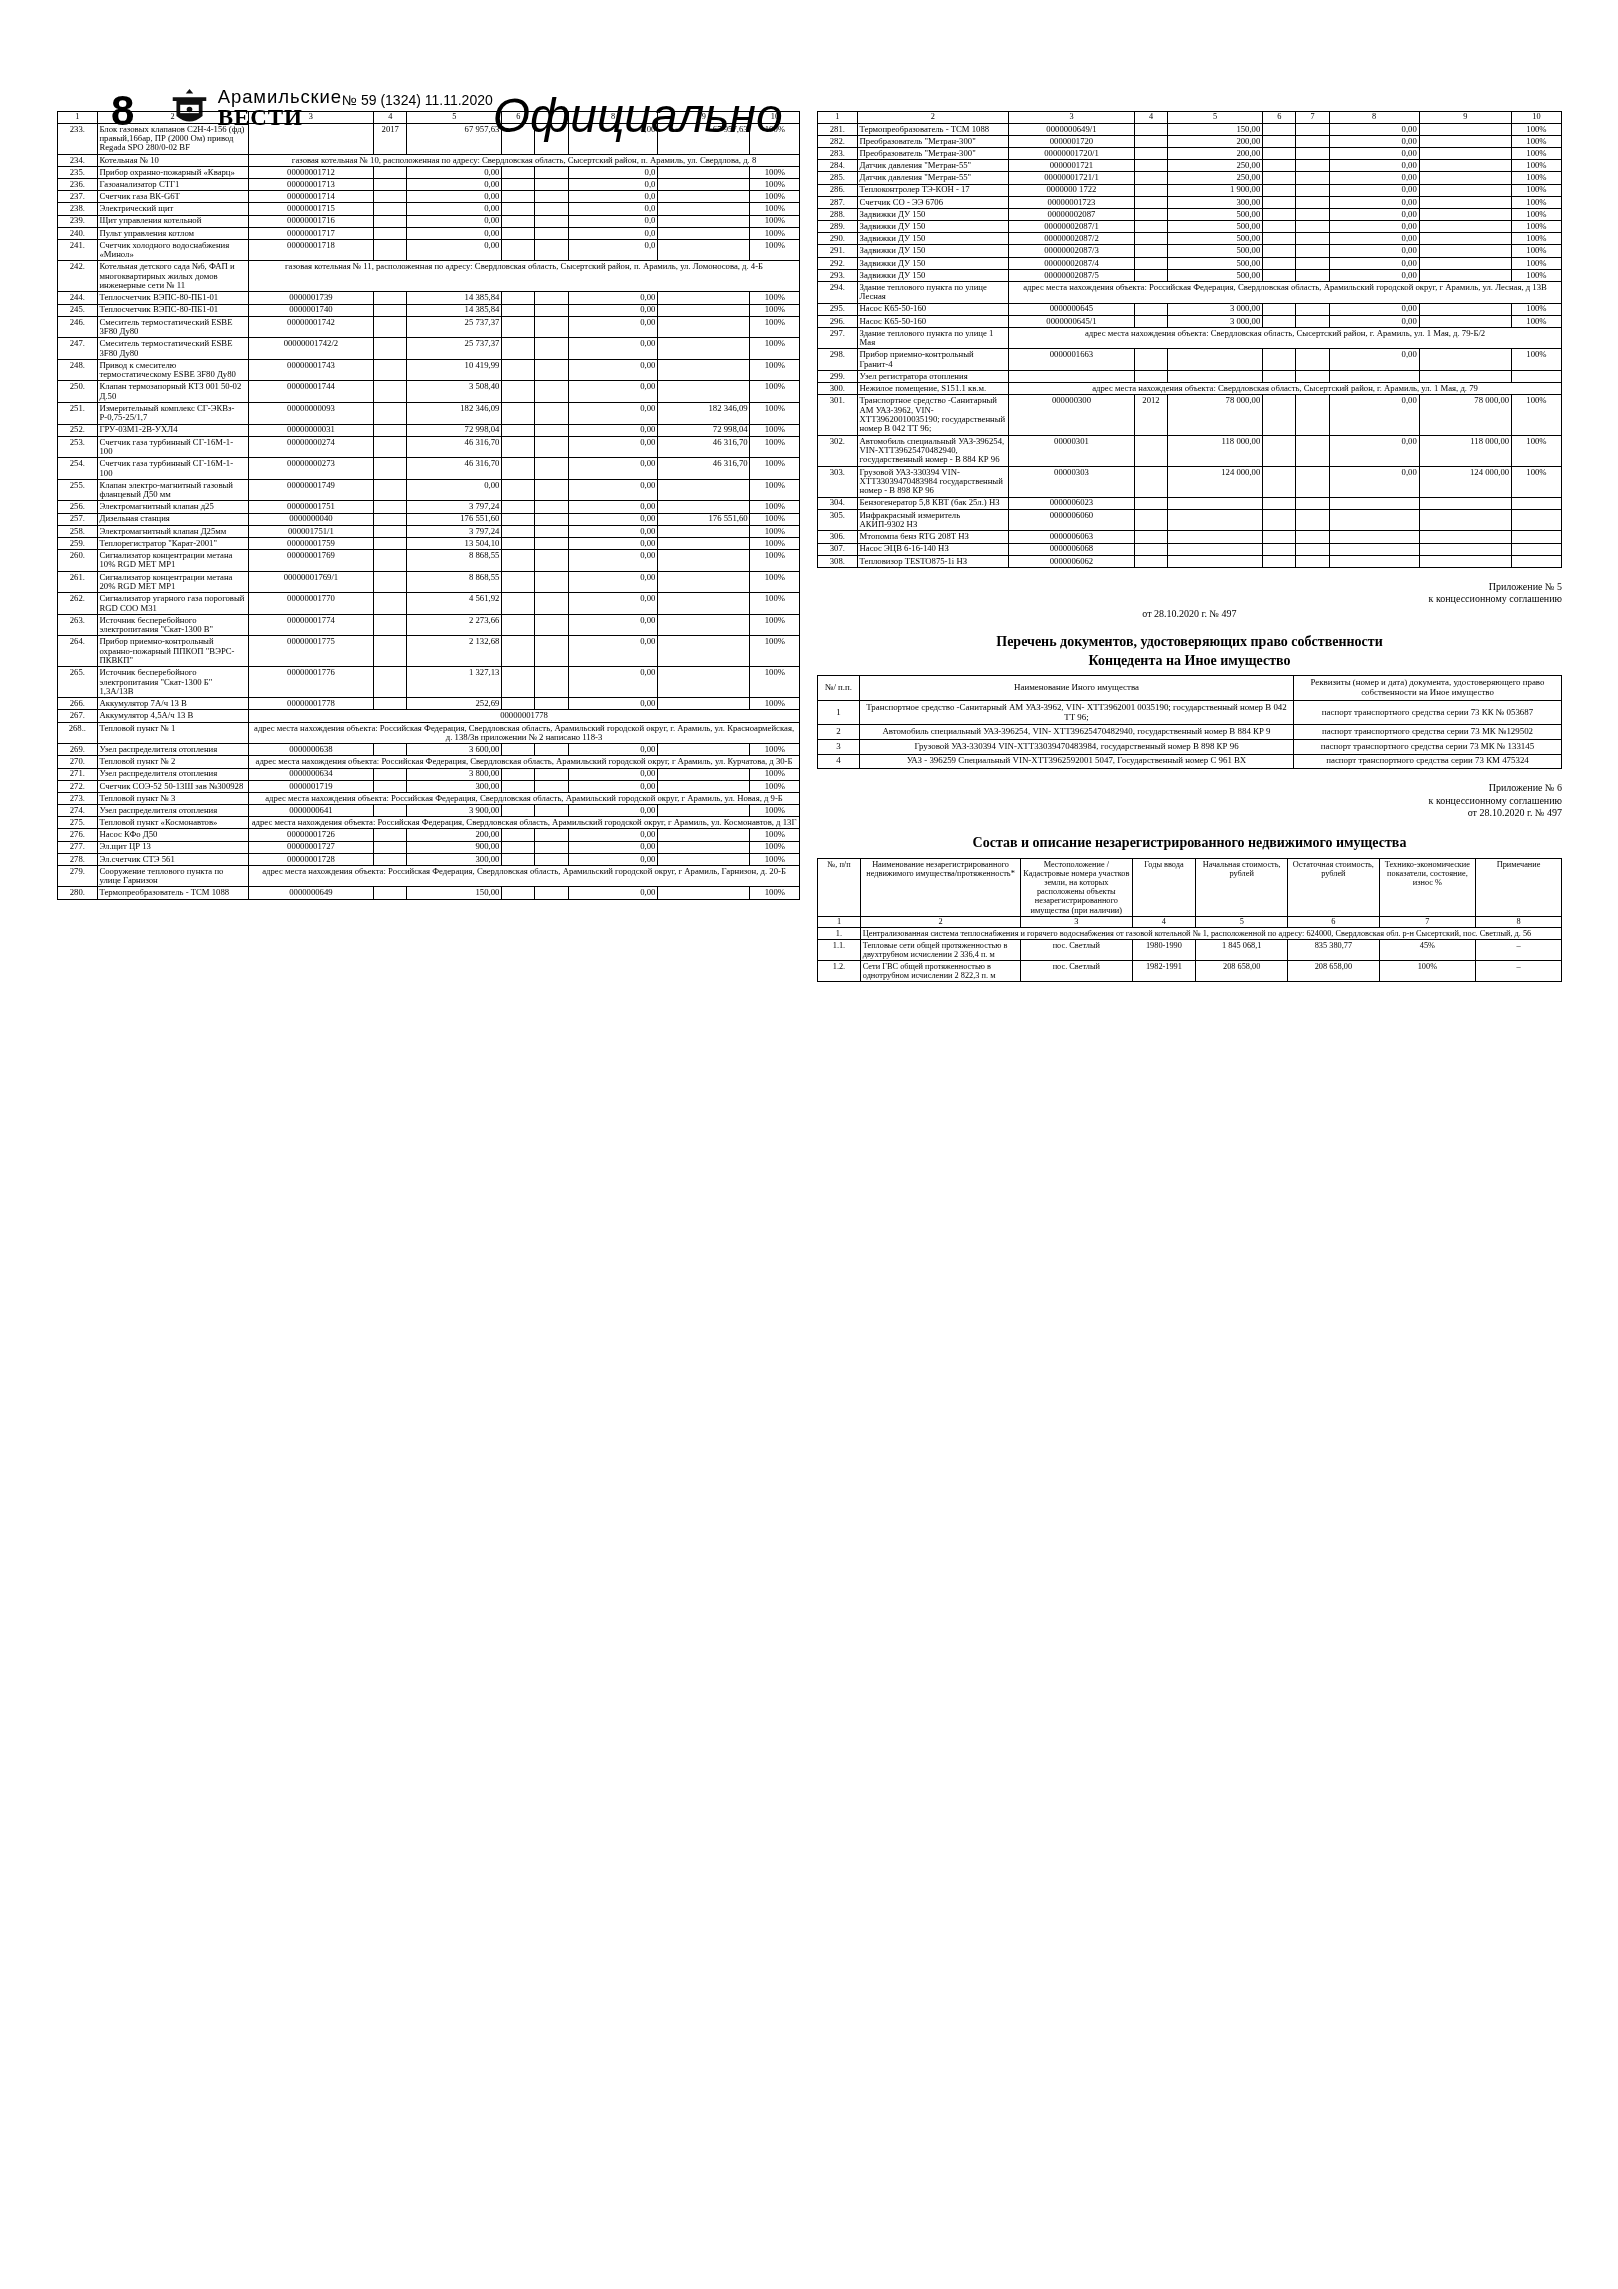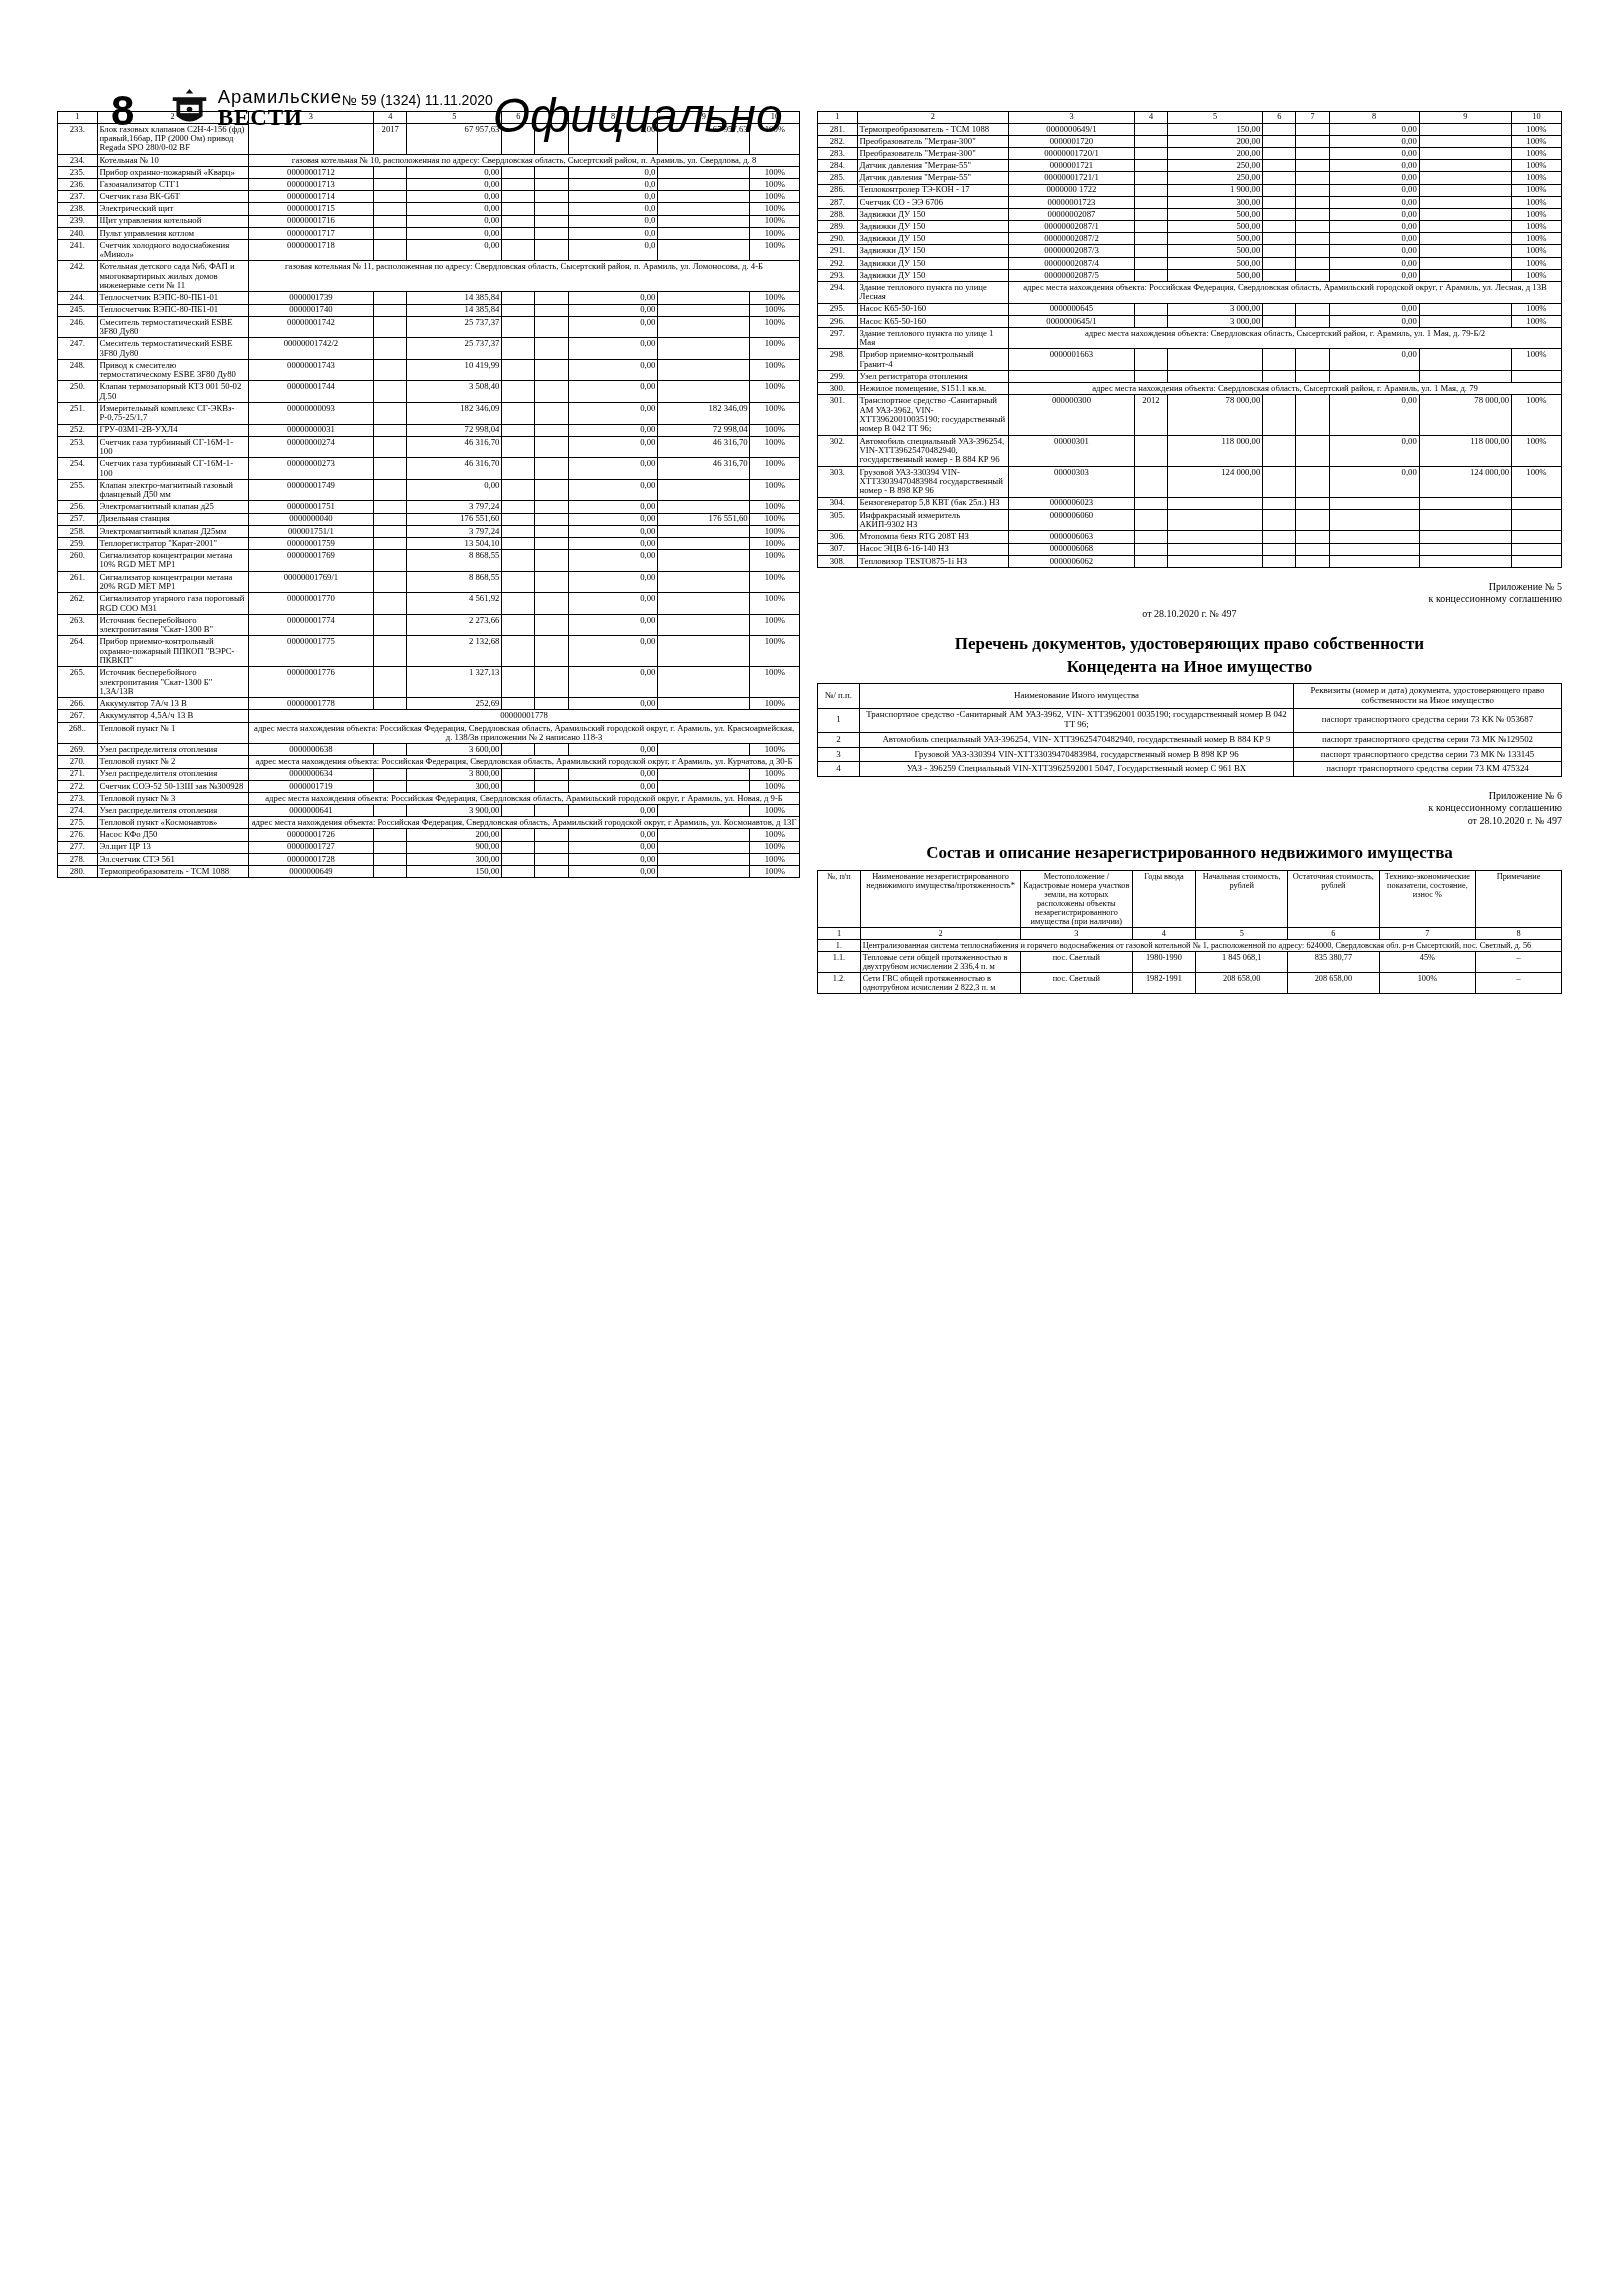--- a/index.html
+++ b/index.html
@@ -28,21 +28,21 @@
   td.r{text-align:right;}
   td.l{text-align:left;}
   .numrow td{text-align:center;font-size:8.3px;padding:0 0.9px;}
 
   
   .w1{width:31px;} .w2{width:118px;} .w3{width:98px;} .w4{width:26px;}
   .w5{width:74px;} .w6{width:26px;} .w7{width:26px;} .w8{width:70px;}
   .w9{width:72px;} .w10{width:39px;}
 
   .sec-right{margin-top:13px;text-align:right;font-size:10px;line-height:1.25;}
-  .sec-center{text-align:center;font-weight:bold;font-size:17px;line-height:1.3;margin-top:14.8px;margin-bottom:5.5px;}
+  .sec-center{text-align:center;font-weight:bold;font-size:14px;line-height:1.3;margin-top:14.8px;margin-bottom:5.5px;}
 
   
   table.docs{border-collapse:collapse;width:100%;font-size:8.9px;table-layout:fixed;}
   table.docs td{border:0.9px solid #000;padding:1.8px 2.8px;vertical-align:middle;text-align:center;line-height:1.12;}
   .dw1{width:42px;} .dw2{width:434px;} .dw3{width:268px;}
 
   
   table.unreg{border-collapse:collapse;width:100%;font-size:8.3px;table-layout:fixed;}
   table.unreg td{border:0.9px solid #000;padding:0.9px 1.8px;vertical-align:top;line-height:1.1;}
   .uw1{width:37px;} .uw2{width:138px;} .uw3{width:96px;} .uw4{width:55px;}
@@ -578,20 +578,25 @@
               <td class="c">00000001728</td>
               <td class="c"></td>
               <td class="r">300,00</td>
               <td class="c"></td>
               <td class="c"></td>
               <td class="r">0,00</td>
               <td class="r"></td>
               <td class="c">100%</td>
             </tr>
             <tr>
+              <td class="c">279.</td>
+              <td class="l">Сооружение теплового пункта по улице Гарнизон</td>
+              <td class="c" colspan="8">адрес места нахождения объекта: Российская Федерация, Свердловская область, Арамильский городской округ, г Арамиль, Гарнизон, д. 20-Б</td>
+            </tr>
+            <tr>
               <td class="c">280.</td>
               <td class="l">Термопреобразователь - ТСМ 1088</td>
               <td class="c">0000000649</td>
               <td class="c"></td>
               <td class="r">150,00</td>
               <td class="c"></td>
               <td class="c"></td>
               <td class="r">0,00</td>
               <td class="r"></td>
               <td class="c">100%</td>

